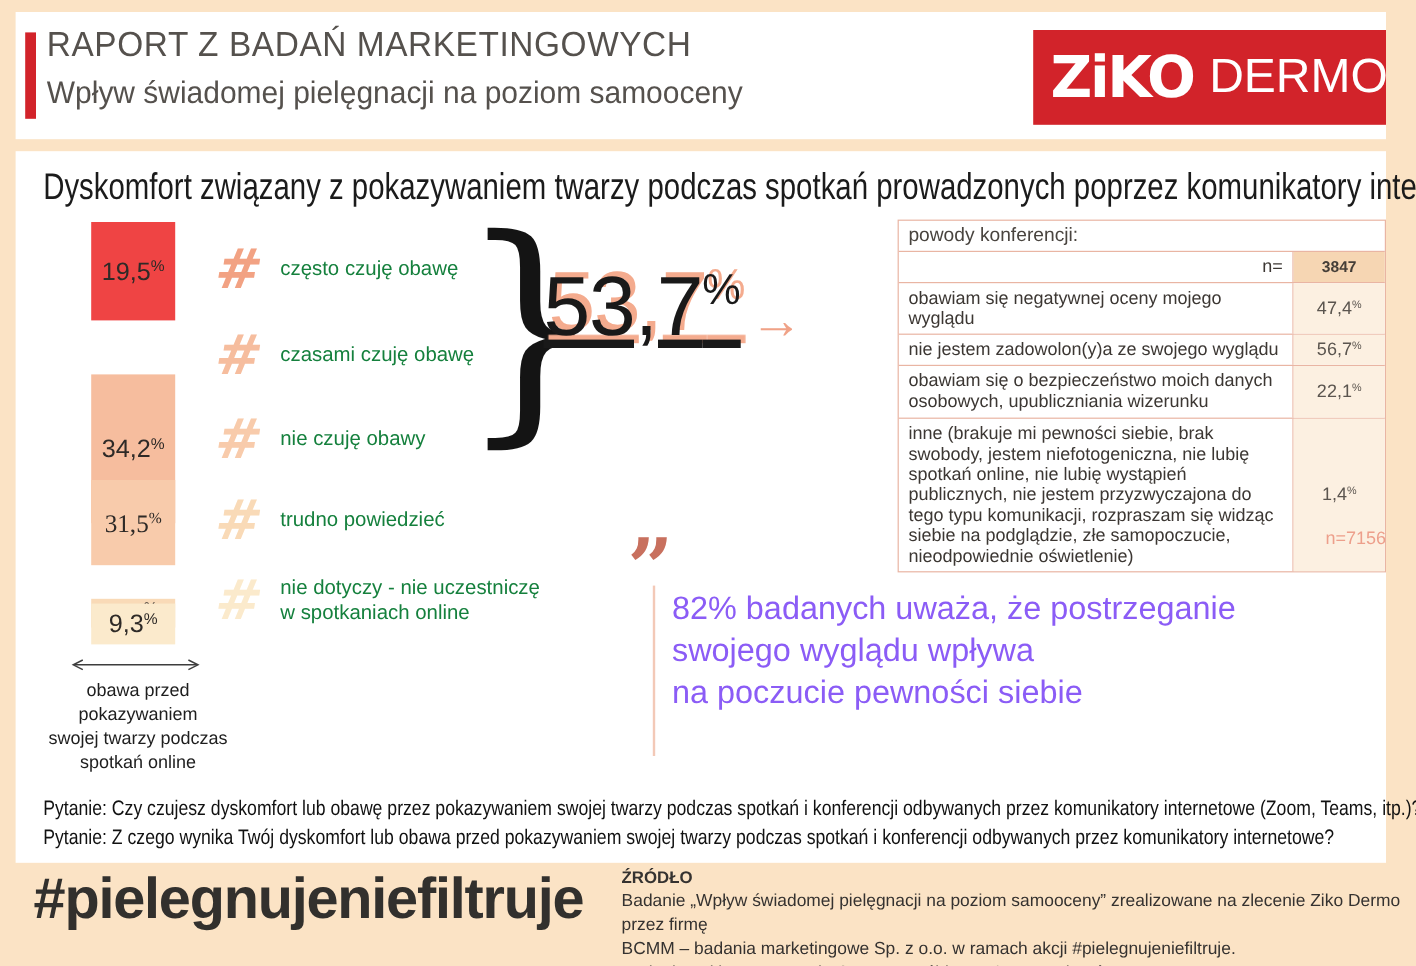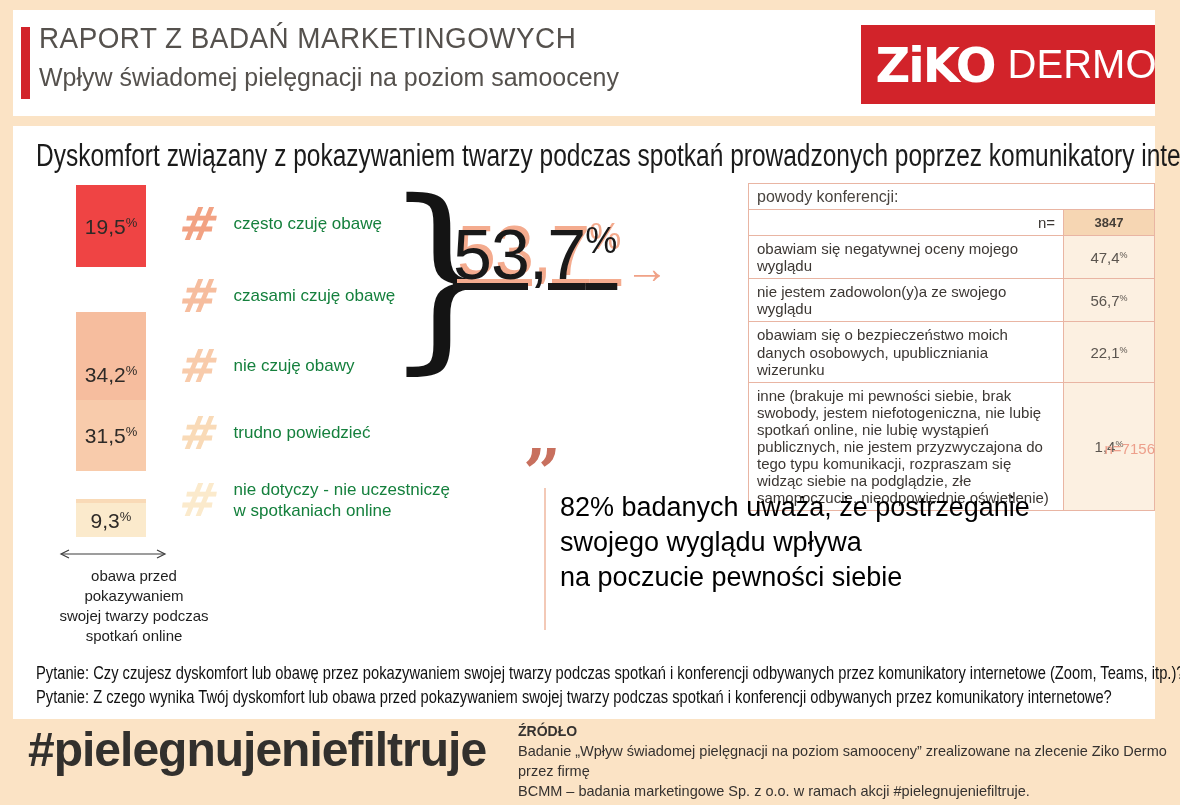--- a/index.html
+++ b/index.html
@@ -43,38 +43,38 @@
   .big-stat { position:absolute; left:440px; top:94px; font-size:70px; font-weight:500; color:#191919;
               letter-spacing:-1px; text-shadow:4px -4px 0 #f4ab8e; line-height:1;text-decoration:underline; }
   .big-stat sup { font-size:36px; vertical-align:26px; letter-spacing:0; }
   .salmon-arrow { position:absolute; left:612px; top:120px; font-size:44px; color:#f0a287; line-height:1; }
 
   
   .reasons-table { position:absolute; left:735px; top:57px; width:407px; border:1px solid #e9b5a3; background:#fff; }
   .t-title { padding:4px 8px 3px; font-size:16px; color:#49443f; }
   .t-row { display:flex; border-top:1px solid #e9b5a3; }
   .t-label { flex:1; padding:4px 8px; font-size:15px; line-height:1.14; color:#3c3733; border-right:1px solid #e9b5a3; }
-  .t-val { width:90px; display:flex; align-items:center; justify-content:center; background:#fcf0e1;
+  .t-val { width:76px; display:flex; align-items:center; justify-content:center; background:#fcf0e1;
            font-size:15px; color:#5b554f; }
   .t-val sup { font-size:9px; vertical-align:5px; }
   .n-label { text-align:right; font-size:15px; }
   .n-val { background:#f6d6b3; font-size:13px; font-weight:700; color:#453e37; }
   .t-footnote { position:absolute; left:735px; top:314px; width:407px; text-align:right; font-size:15px; color:#ed9f8b; }
 
   
   .quote-mark { position:absolute; left:510px; top:318px; font-size:66px; line-height:.9; color:#c8705e;
                 font-family:"DejaVu Serif",serif; font-weight:700; }
   .quote-line { position:absolute; left:531px; top:362px; width:2px; height:142px; background:#f3c9b7; }
-  .quote-text { position:absolute; left:547px; top:364px; font-size:27px; color:#000000; line-height:1.3;
+  .quote-text { position:absolute; left:547px; top:364px; font-size:27px; color:#8b5cf6; line-height:1.3;
                 white-space:pre-line; }
 
   
   .range-arrow { position:absolute; left:44px; top:423px; }
   .bar-caption { position:absolute; left:22px; top:440px; width:160px; text-align:center; font-size:15px;
-                 color:#1e1e1e; line-height:1.33; white-space:pre-line;margin-left:19px; }
+                 color:#1e1e1e; line-height:1.33; white-space:pre-line; }
 
   
   .question { position:absolute; left:23px; font-size:17.5px; color:#111; transform:scaleX(.84);
               transform-origin:left top; white-space:nowrap; }
   .q-1{top:537px} .q-2{top:561px}
 
   
   .hashtag { position:absolute; left:28px; top:722px; font-size:48px; font-weight:700; color:#32302d; letter-spacing:-1px; }
   .source { position:absolute; left:518px; top:723px; width:650px; color:#353230; }
   .source-title { font-size:14px; font-weight:700; margin-bottom:2px; }
@@ -97,21 +97,21 @@
 
   <main class="card main-card">
     <div class="section-title">Dyskomfort związany z pokazywaniem twarzy podczas spotkań prowadzonych poprzez komunikatory internetowe</div>
 
     <div class="bar-seg seg-1" style="background: #ef4444;">
       <span class="seg-val"><span>19,5</span><sup>%</sup></span>
     </div>
     <div class="bar-seg seg-2" style="background: rgb(246, 189, 158); margin-top: 40px;">
       <span class="seg-val"><span>34,2</span><sup>%</sup></span>
     </div>
-    <div class="bar-seg seg-3" style="background: rgb(248, 203, 171);">
+    <div class="bar-seg seg-3" style="background: rgb(248, 203, 171); font-family: Liberation Serif, serif;">
       <span class="seg-val"><span>31,5</span><sup>%</sup></span>
     </div>
     <div class="bar-seg seg-4" style="background: rgb(249, 218, 183); margin-top: 23px;">
       <span class="seg-val"><span>5,5</span><sup>%</sup></span>
     </div>
     <div class="bar-seg seg-5" style="background: rgb(251, 234, 204);">
       <span class="seg-val"><span>9,3</span><sup>%</sup></span>
     </div>
 
     <div class="hash-row hr-1">

